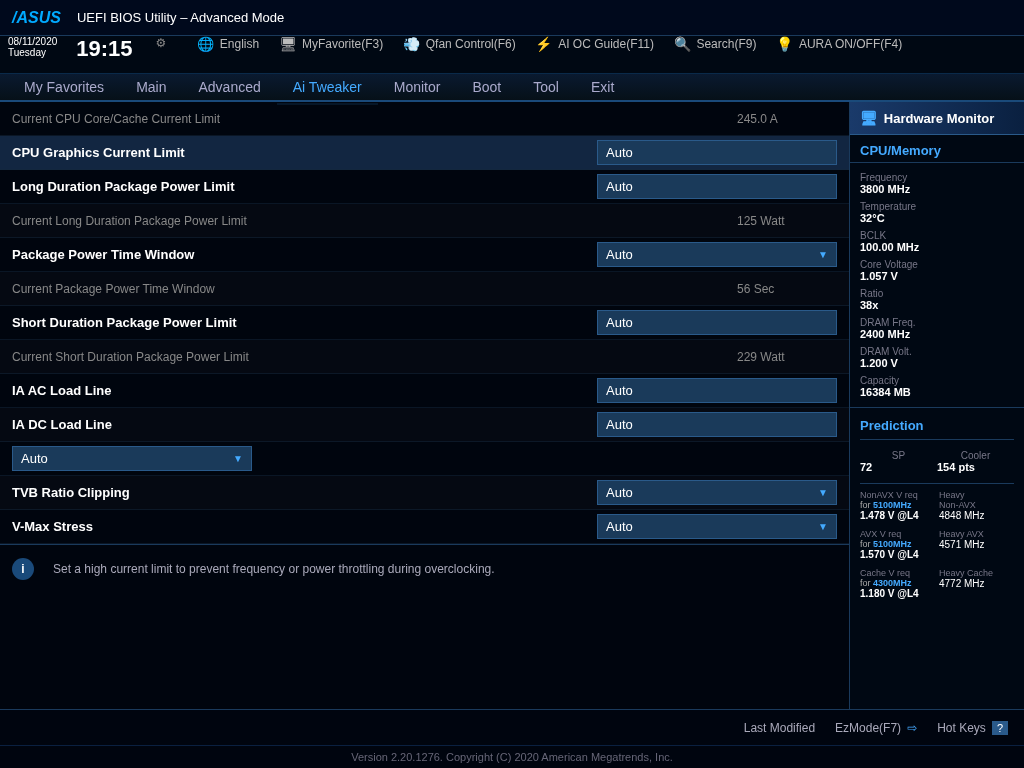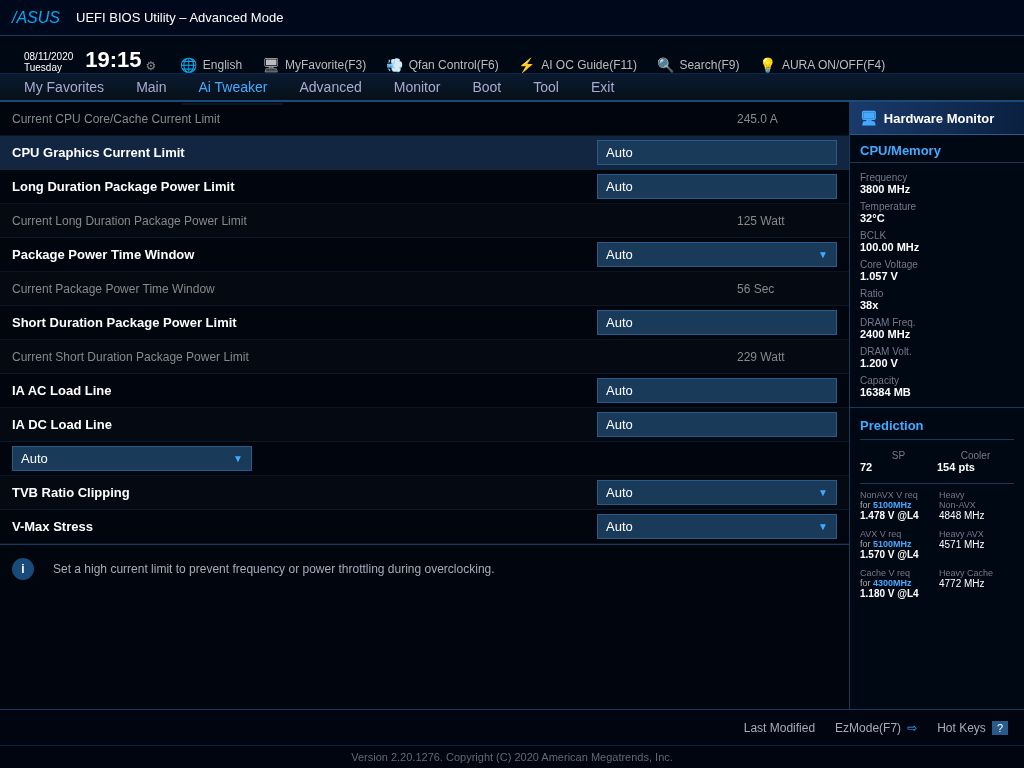--- a/index.html
+++ b/index.html
@@ -44,39 +44,39 @@
     .bios-title {
       color: #fff;
       font-size: 13px;
     }
 
     
     .clock-bar {
       background: rgba(0,8,20,0.97);
       border-bottom: 1px solid #0a2a4a;
       display: flex;
-      align-items: flex-end;
-      padding: 0 24px;
+      align-items: flex-start;
+      padding: 0 8px;
       height: 38px;
-      gap: 4px;
+      gap: 11px;
     }
 
     .datetime {
       display: flex;
       flex-direction: column;
       color: #fff;
       font-size: 10px;
       margin-right: 8px;
     }
 
     .clock {
       color: #fff;
       font-size: 22px;
       font-weight: bold;
-      margin-right: 0;
+      margin-right: 12px;
     }
 
     .gear-icon {
       color: #888;
       font-size: 12px;
       margin-right: 20px;
     }
 
     .top-nav {
       display: flex;
@@ -395,21 +395,21 @@
       background: #1a4a7a;
     }
   </style>
 </head>
 <body>
 
 <div class="main-wrapper">
 
   <div class="top-bar">
     <div class="asus-logo">
-      <span style="color:#00aaff;font-weight:400;font-style:italic;font-size:16px;">/ASUS</span>
+      <span style="color:#00aaff;font-weight:700;font-style:italic;font-size:16px;">/ASUS</span>
     </div>
     <span class="bios-title">UEFI BIOS Utility – Advanced Mode</span>
   </div>
 
   <div class="clock-bar">
     <div class="datetime">
       <span>08/11/2020</span>
       <span>Tuesday</span>
     </div>
     <span class="clock">19:15</span>
@@ -438,22 +438,22 @@
       <div class="top-nav-item">
         <span class="top-nav-icon">💡</span>
         <span>AURA ON/OFF(F4)</span>
       </div>
     </div>
   </div>
 
   <div class="main-nav">
     <div class="main-nav-item">My Favorites</div>
     <div class="main-nav-item">Main</div>
+    <div class="main-nav-item">Advanced</div>
     <div class="main-nav-item active">Ai Tweaker</div>
-    <div class="main-nav-item">Advanced</div>
     <div class="main-nav-item">Monitor</div>
     <div class="main-nav-item">Boot</div>
     <div class="main-nav-item">Tool</div>
     <div class="main-nav-item">Exit</div>
   </div>
 
   <div class="content-area">
 
     <div class="main-content">
       <div class="settings-table">

